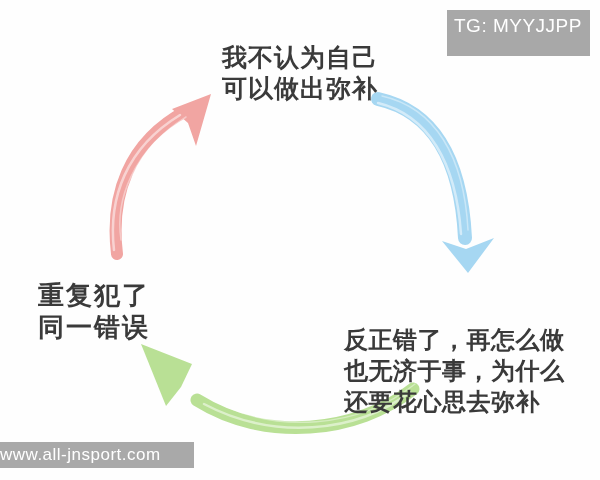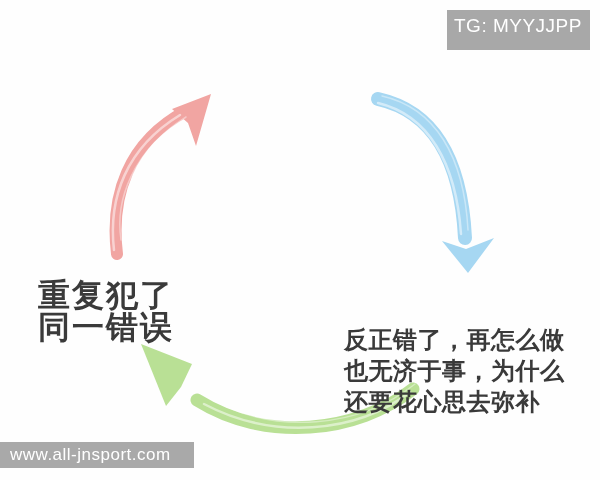--- a/index.html
+++ b/index.html
@@ -13,33 +13,33 @@
     white-space:pre-line;font-family:"Liberation Sans",sans-serif;
   }
   .node-top{
     top:42px;left:50%;transform:translateX(-50%);text-align:center;
     font-size:25px;line-height:31px;letter-spacing:1px;width:100%;
   }
   .node-right{
     top:280px;left:344px;font-size:24px;line-height:31px;letter-spacing:0.5px;margin-top:44px;
   }
   .node-left{
-    top:279px;left:38px;font-size:32px;line-height:32px;letter-spacing:2px;
+    top:279px;left:38px;font-size:26px;line-height:32px;letter-spacing:2px;
   }
   .wm{
     position:absolute;color:#ffffff;box-sizing:border-box;
     font-family:"Liberation Sans",sans-serif;font-weight:400;
   }
   .wm-tg{
-    left:447px;top:10px;width:143px;height:40px;
+    left:447px;top:10px;width:143px;height:46px;
     font-size:19px;line-height:31px;padding-left:7px;letter-spacing:0.5px;
   }
   .wm-site{
     left:0;top:442px;width:194px;height:26px;
-    font-size:17px;line-height:26px;padding-left:10px;letter-spacing:0.5px;
+    font-size:17px;line-height:26px;letter-spacing:0.5px;
   }
   .shaft{fill:none;stroke-linecap:round;}
   .streak{fill:none;stroke:#ffffff;stroke-linecap:round;}
 </style>
 </head>
 <body>
 
 <div class="canvas" style="background: rgb(254, 254, 254);">
 
   <svg class="arrows-svg" viewBox="0 0 600 480" aria-hidden="true">
@@ -59,20 +59,22 @@
     </g>
 
     <g>
       <path class="shaft" stroke-width="13" d="M413,389 C357,433 266,443 197,400" stroke="#b9e095"></path>
       <polygon points="141,344 192,364 181,387 166,406" fill="#b9e095"></polygon>
       <path class="streak" stroke-width="2.5" opacity="0.5" d="M410,392 C356,434 272,440 204,404"></path>
       <path class="streak" stroke-width="1.5" opacity="0.4" d="M415,384 C360,428 275,436 210,398"></path>
     </g>
   </svg>
 
+  <div class="node node-top">我不认为自己
+可以做出弥补</div>
 
   <div class="node node-right">反正错了，再怎么做
 也无济于事，为什么
 还要花心思去弥补</div>
 
   <div class="node node-left">重复犯了
 同一错误</div>
 
   <div class="wm wm-tg" style="background: rgb(168, 168, 168);">TG: MYYJJPP</div>
 

